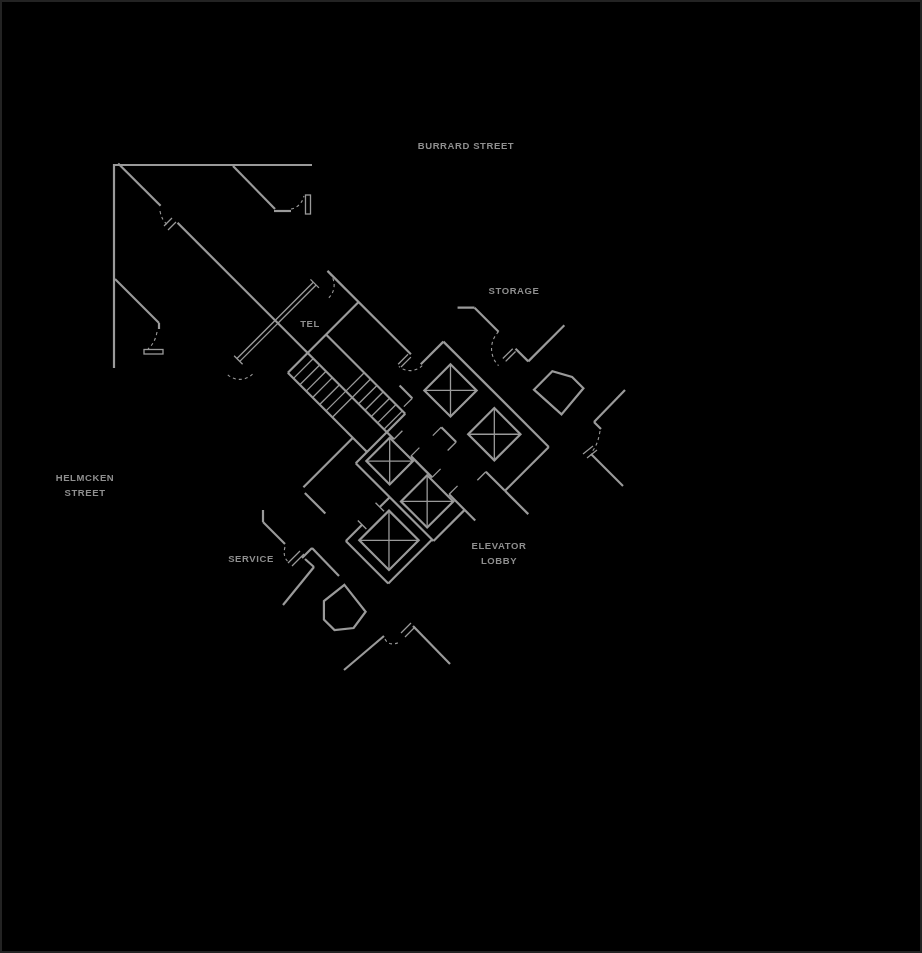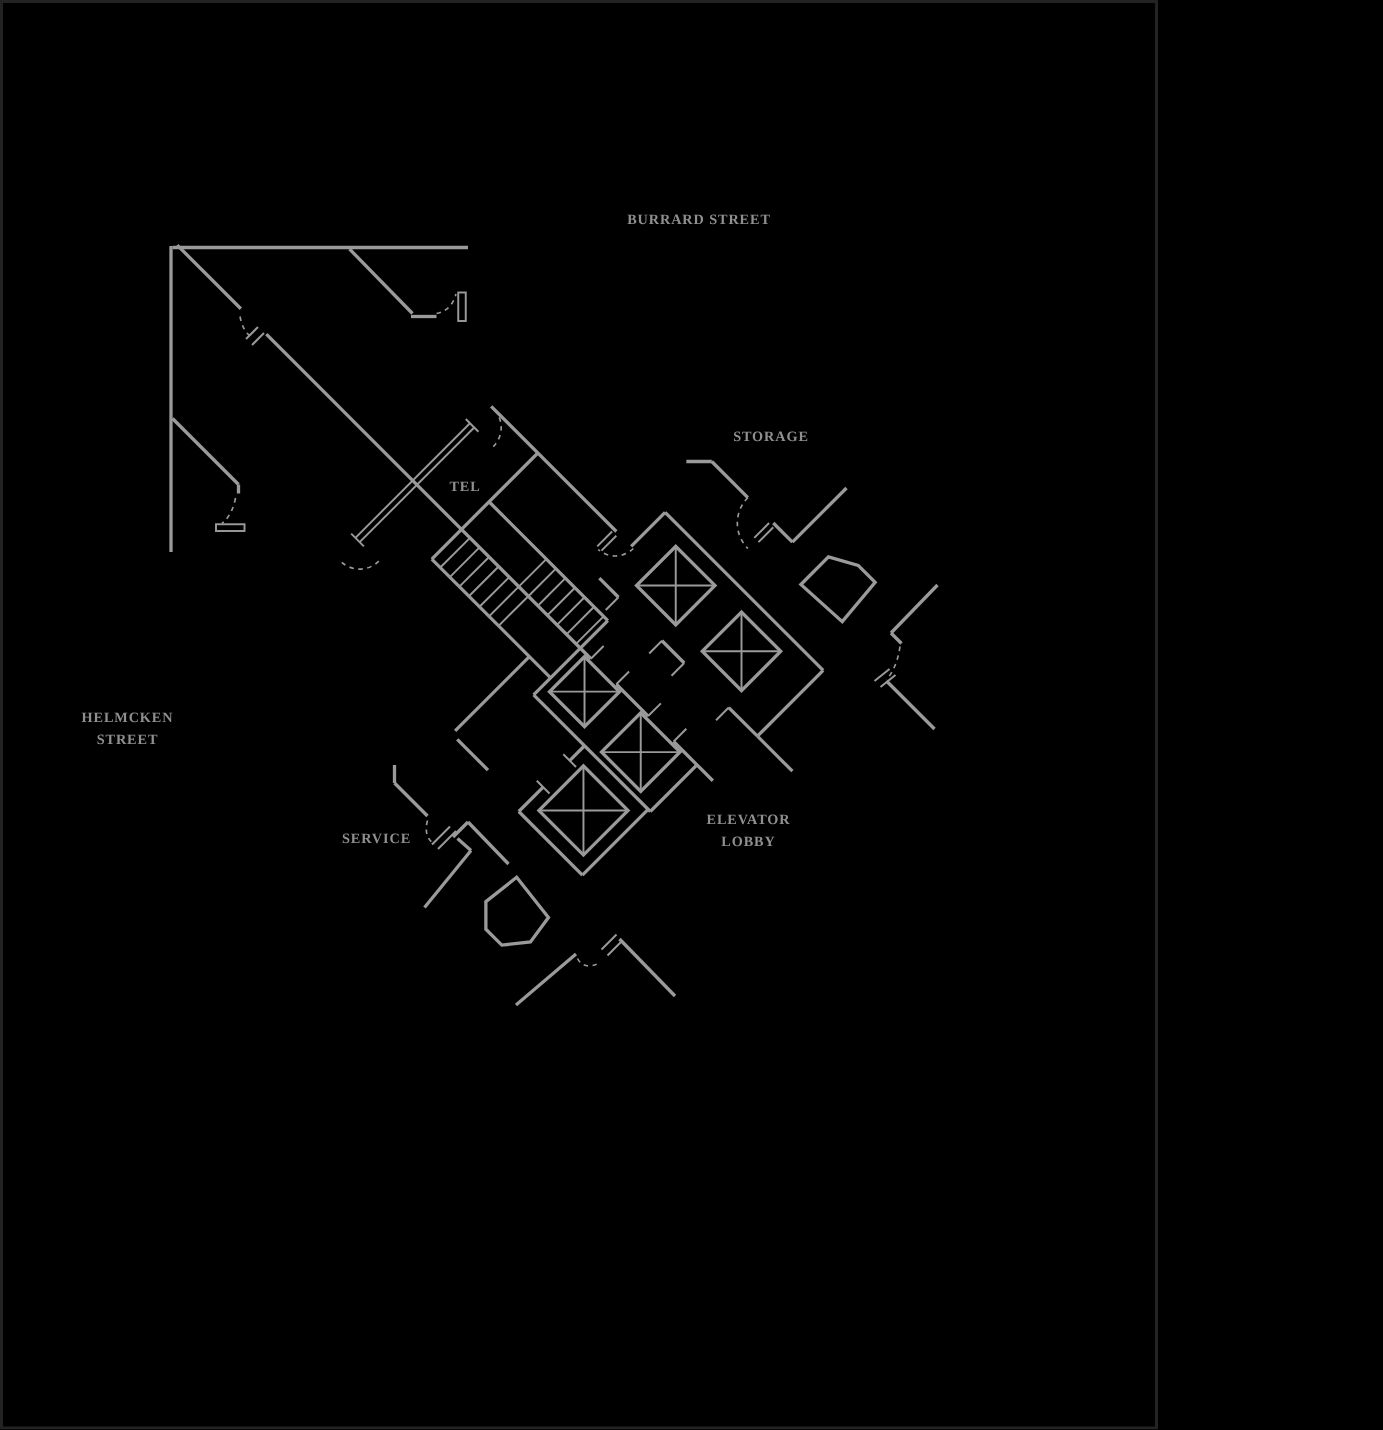--- a/index.html
+++ b/index.html
@@ -1,22 +1,22 @@
 <!DOCTYPE html>
 <html style="--bg: #000000; --line: #9a9a9a; --text: #8f8f8f; --border: #232323;"><head>
 <meta charset="utf-8">
 <style>
   :root{
     --bg:#000000; --line:#9a9a9a; --text:#8f8f8f; --border:#232323;
   }
   html,body{margin:0;padding:0;background:#000;}
   #stage{
-    position:relative; width:772px; height:953px; background:var(--bg);
+    position:relative; width:922px; height:953px; background:var(--bg);
     border:2px solid var(--border); box-sizing:border-box; overflow:hidden;
-    font-family:Liberation Serif, serif;
+    font-family:Liberation Sans, sans-serif;
   }
   svg{position:absolute;left:0;top:0;}
   .w{stroke:var(--line);stroke-width:2.2;fill:none;stroke-linecap:butt;}
   .t{stroke:var(--line);stroke-width:1.3;fill:none;}
   .d{stroke:var(--line);stroke-width:1.1;fill:none;stroke-dasharray:3 3;}
   .lbl{fill:var(--text);font-size:9.5px;font-weight:bold;letter-spacing:.6px;text-anchor:middle;}
 </style>
 </head>
 <body>
 

